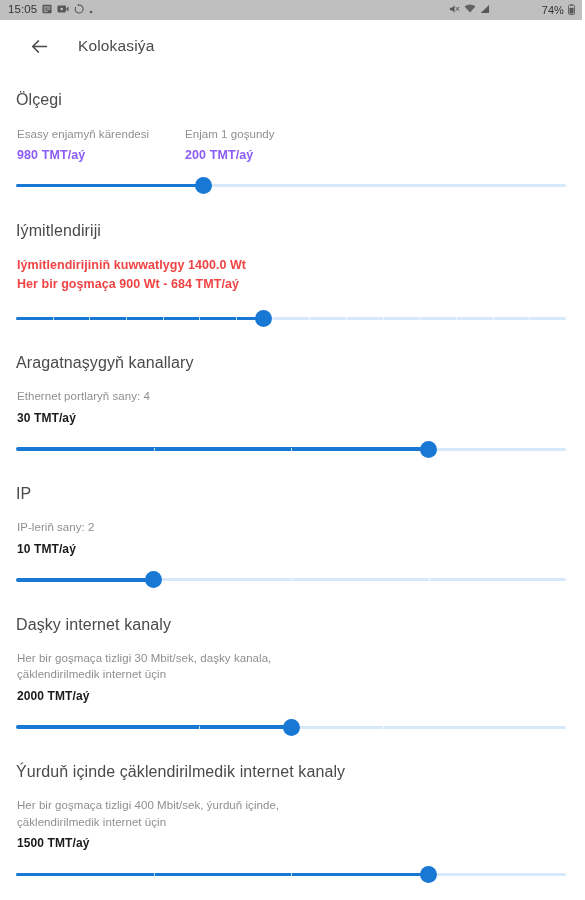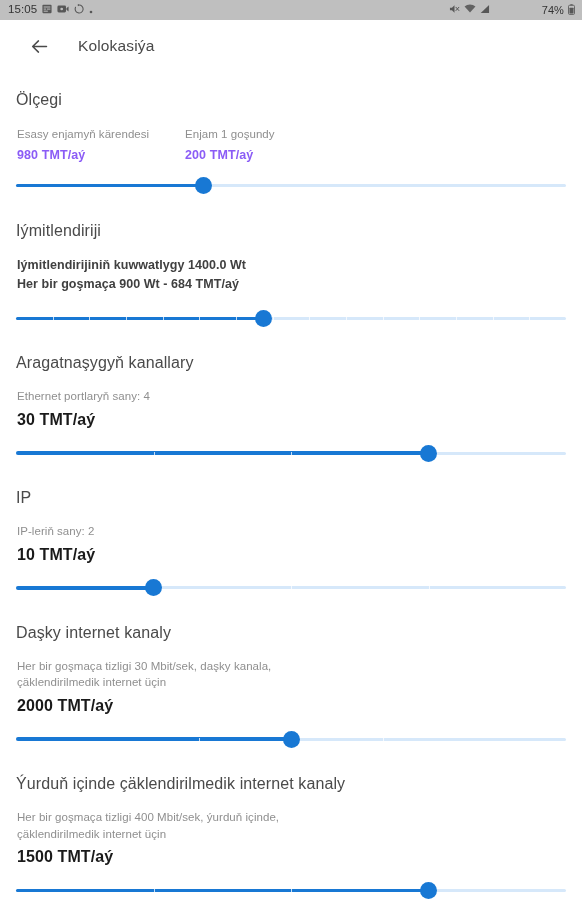--- a/index.html
+++ b/index.html
@@ -117,38 +117,38 @@
     line-height: 1.45;
     letter-spacing: .05px;
   }
   .desc-lines {
     margin-top: 16px;
     padding-left: 1px;
   }
   .desc-lines .sub-label { display: block; }
 
   .price {
-    font-size: 16px;
+    font-size: 12px;
     color: #1a1a1a;
     font-weight: bold;
     margin-top: 6px;
     padding-left: 1px;
     letter-spacing: .1px;
   }
   .price-inline {
     font-size: 12.5px;
     color: #8b5cf6;
     font-weight: bold;
     margin-top: 5px;
     letter-spacing: .1px;
   }
 
   .bold-line {
     font-size: 12.5px;
-    color: #404040;
+    color: #ef4444;
     font-weight: bold;
     letter-spacing: .05px;
     line-height: 1.55;
   }
 
   
   .slider {
     position: relative;
     height: 34px;
     margin: 7px 16px 0 16px;

